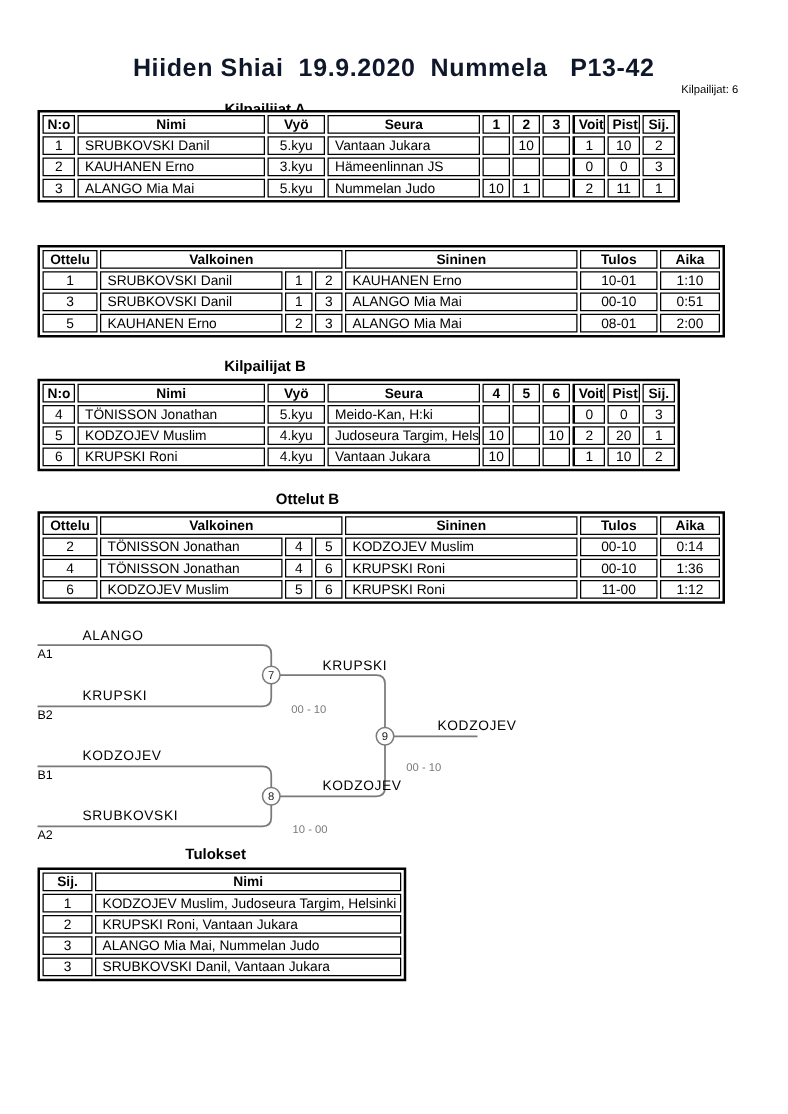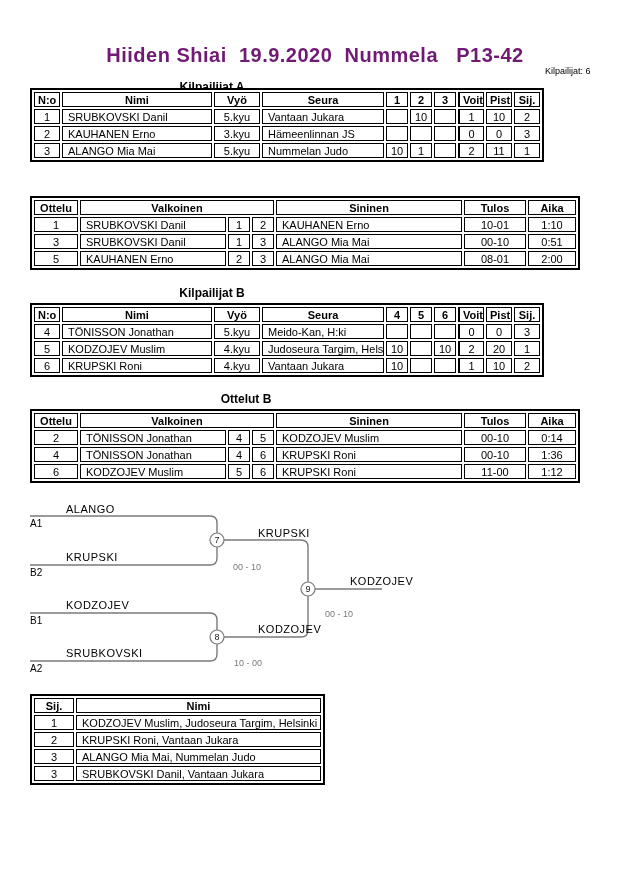--- a/index.html
+++ b/index.html
@@ -1,21 +1,21 @@
 <!DOCTYPE html>
 <html style="--line-color: #7a7a7a; --score-color: #7a7a7a;"><head>
 <meta charset="utf-8">
 <style>
   :root { --line-color:#7a7a7a; --score-color:#7a7a7a; }
   * { margin:0; padding:0; box-sizing:border-box; }
   body { background:#fff; font-family:"Liberation Sans", sans-serif; }
   .page { position:relative; width:630px; height:891px; background:#fff; overflow:hidden; }
 
   .main-title { position:absolute; top:44px; left:0; width:630px; text-align:center;
-    font-size:20px; font-weight:bold; white-space:pre; letter-spacing:0.5px; color:#701a75; }
+    font-size:20px; font-weight:bold; white-space:pre; letter-spacing:0.5px; color:#0f172a; }
   .kilp-count { position:absolute; top:66px; left:545px; font-size:9px; color:#000; }
 
   .sec-title { position:absolute; text-align:center; font-size:12px; font-weight:bold; color:#000; }
   .t-kilpa { top:80px;  left:30px; width:364px; }
   .t-otta  { top:183px; left:30px; width:432px; }
   .t-kilpb { top:286px; left:30px; width:364px;text-align:center; }
   .t-ottb  { top:392px; left:30px; width:432px; }
   .t-tul   { top:676px; left:30px; width:285px; }
 
   table.tbl { position:absolute; border-collapse:separate; border-spacing:2px;
@@ -315,20 +315,21 @@
   <div class="b-name" style="top:647px;left:38px">SRUBKOVSKI</div>
   <div class="b-code" style="top:663px;left:30px">A2</div>
 
   <div class="b-name" style="top:527px;left:230px">KRUPSKI</div>
   <div class="b-score" style="top:544px;left:233px">00 - 10</div>
   <div class="b-name" style="top:623px;left:230px">KODZOJEV</div>
   <div class="b-score" style="top:640px;left:234px">10 - 00</div>
   <div class="b-name" style="top:575px;left:322px">KODZOJEV</div>
   <div class="b-score" style="top:591px;left:325px">00 - 10</div>
 
+  <div class="sec-title t-tul">Tulokset</div>
   <table class="tbl tbl-tul pos-tul">
     <colgroup>
       <col style="width:40px">
         <col style="width:245px">
     </colgroup>
     <thead>
       <tr>
         <th>Sij.</th>
         <th>Nimi</th>
       </tr>

